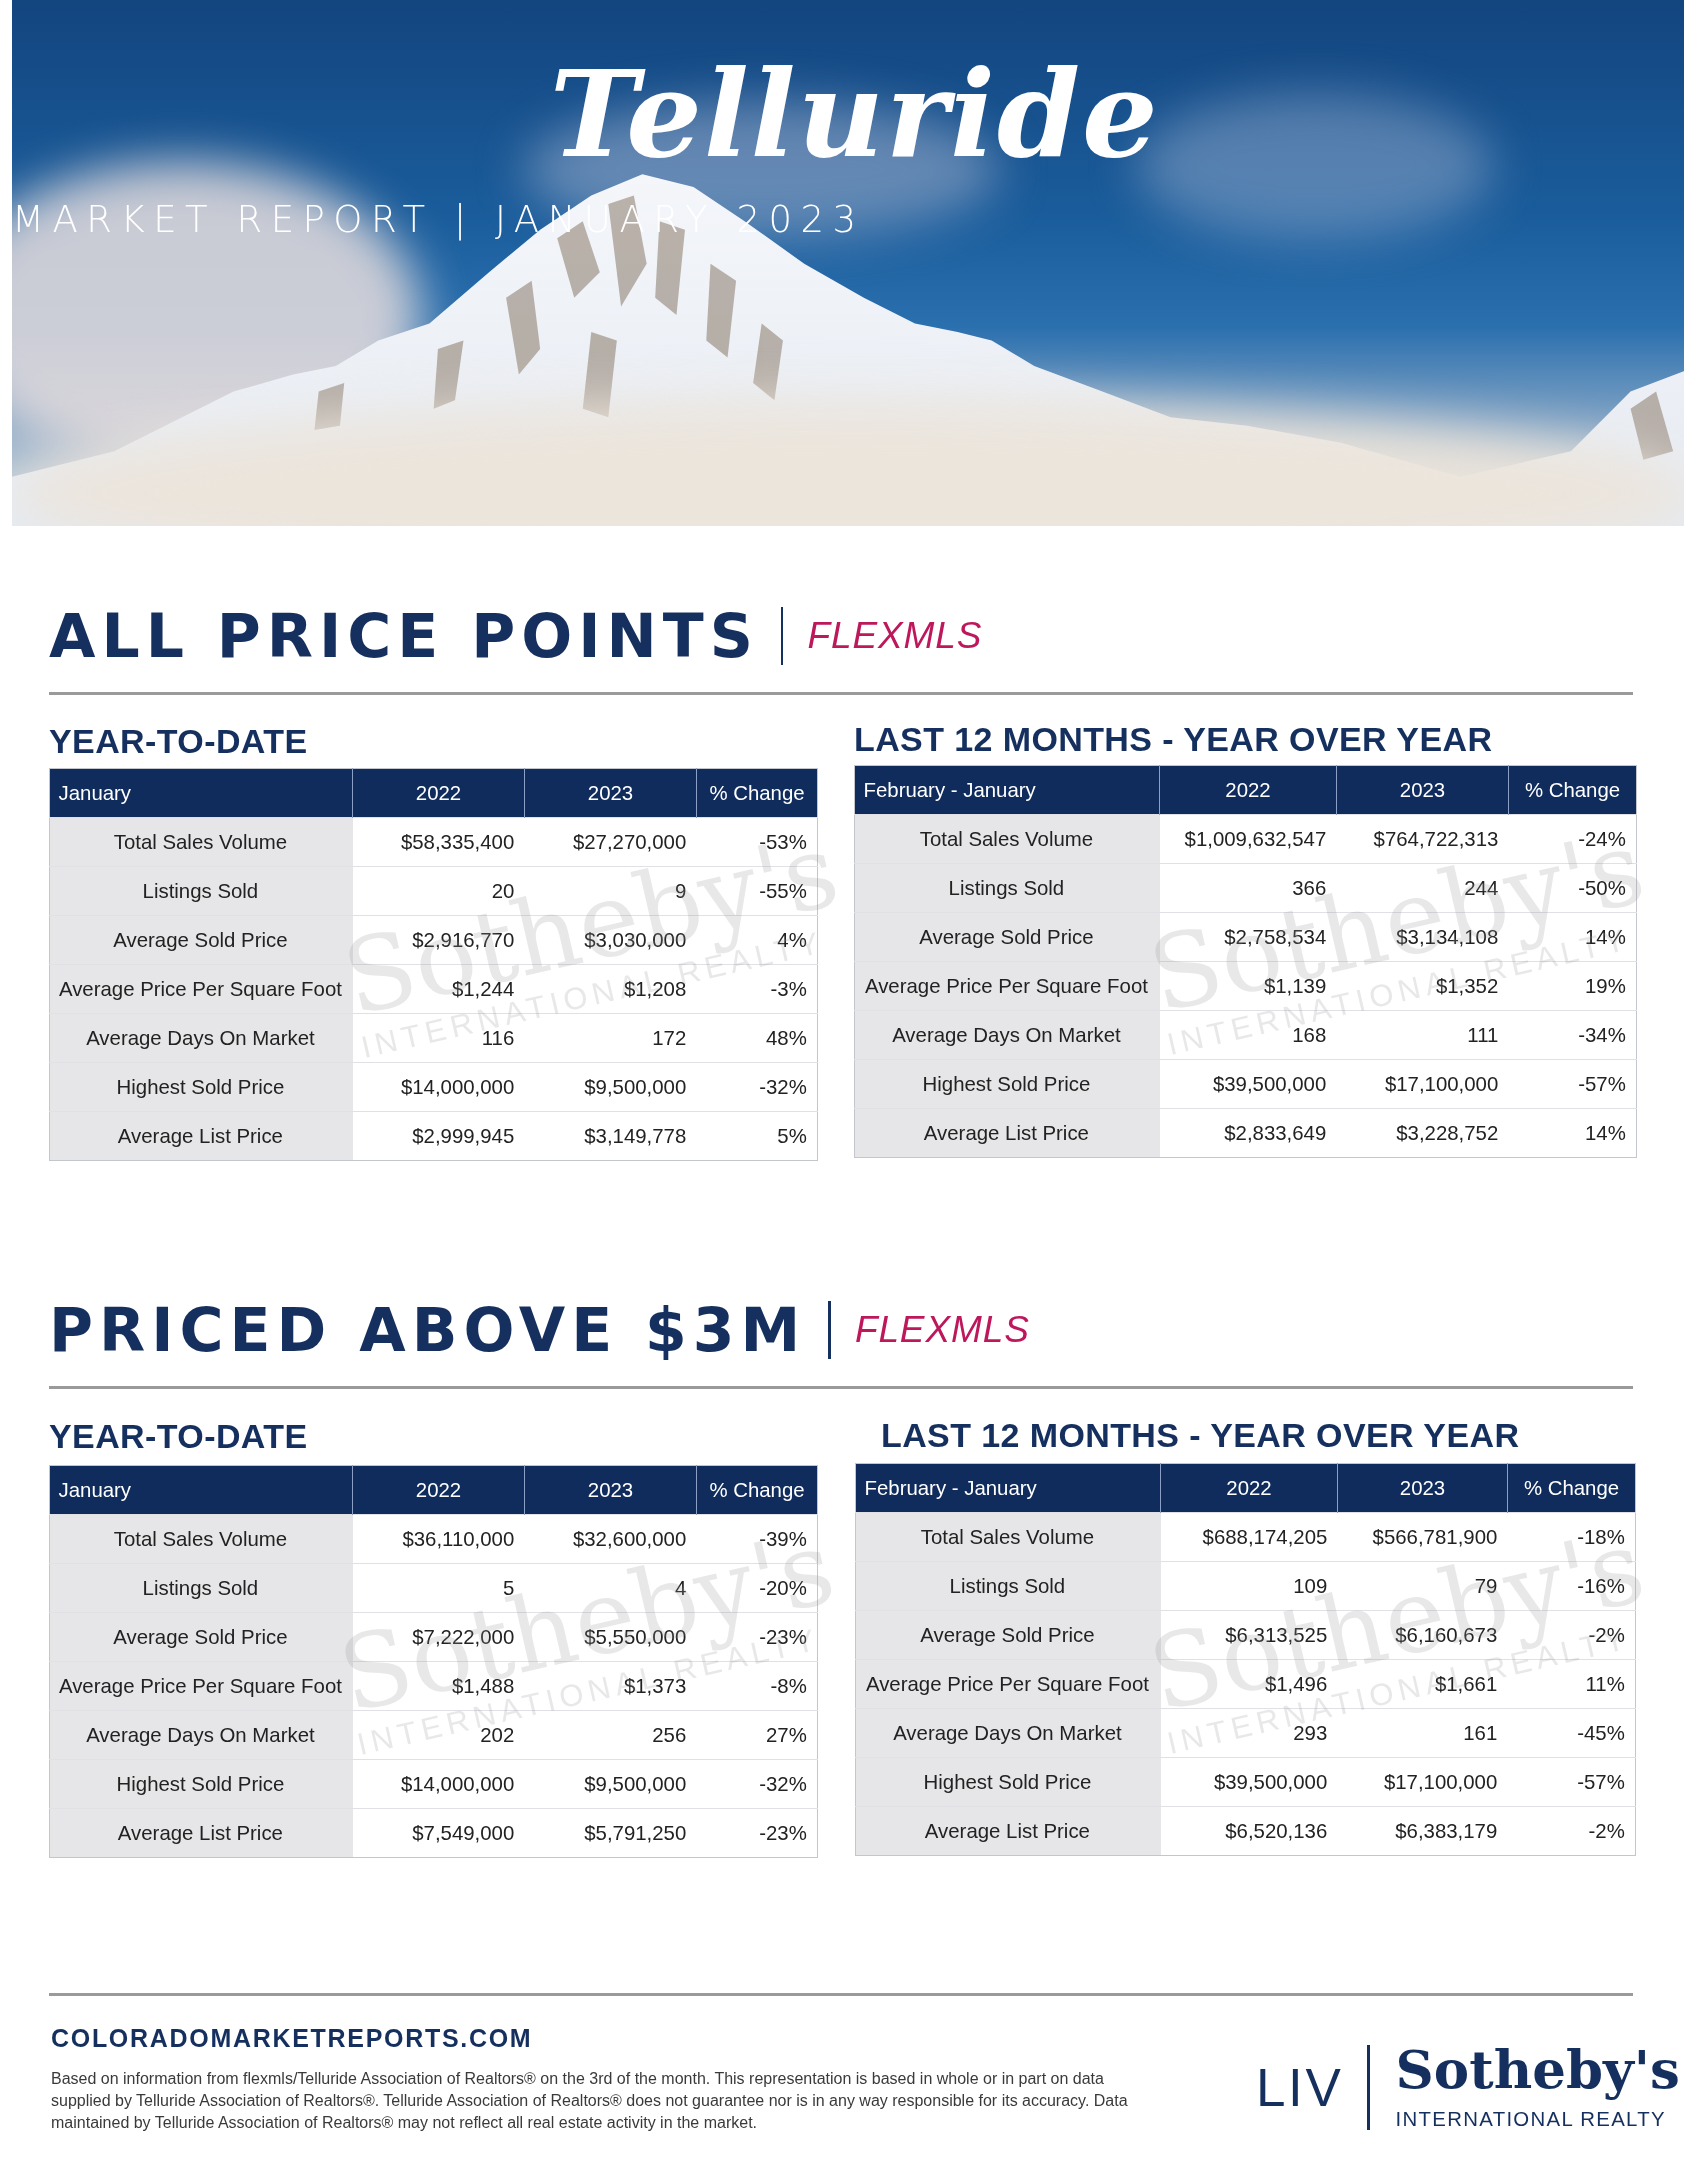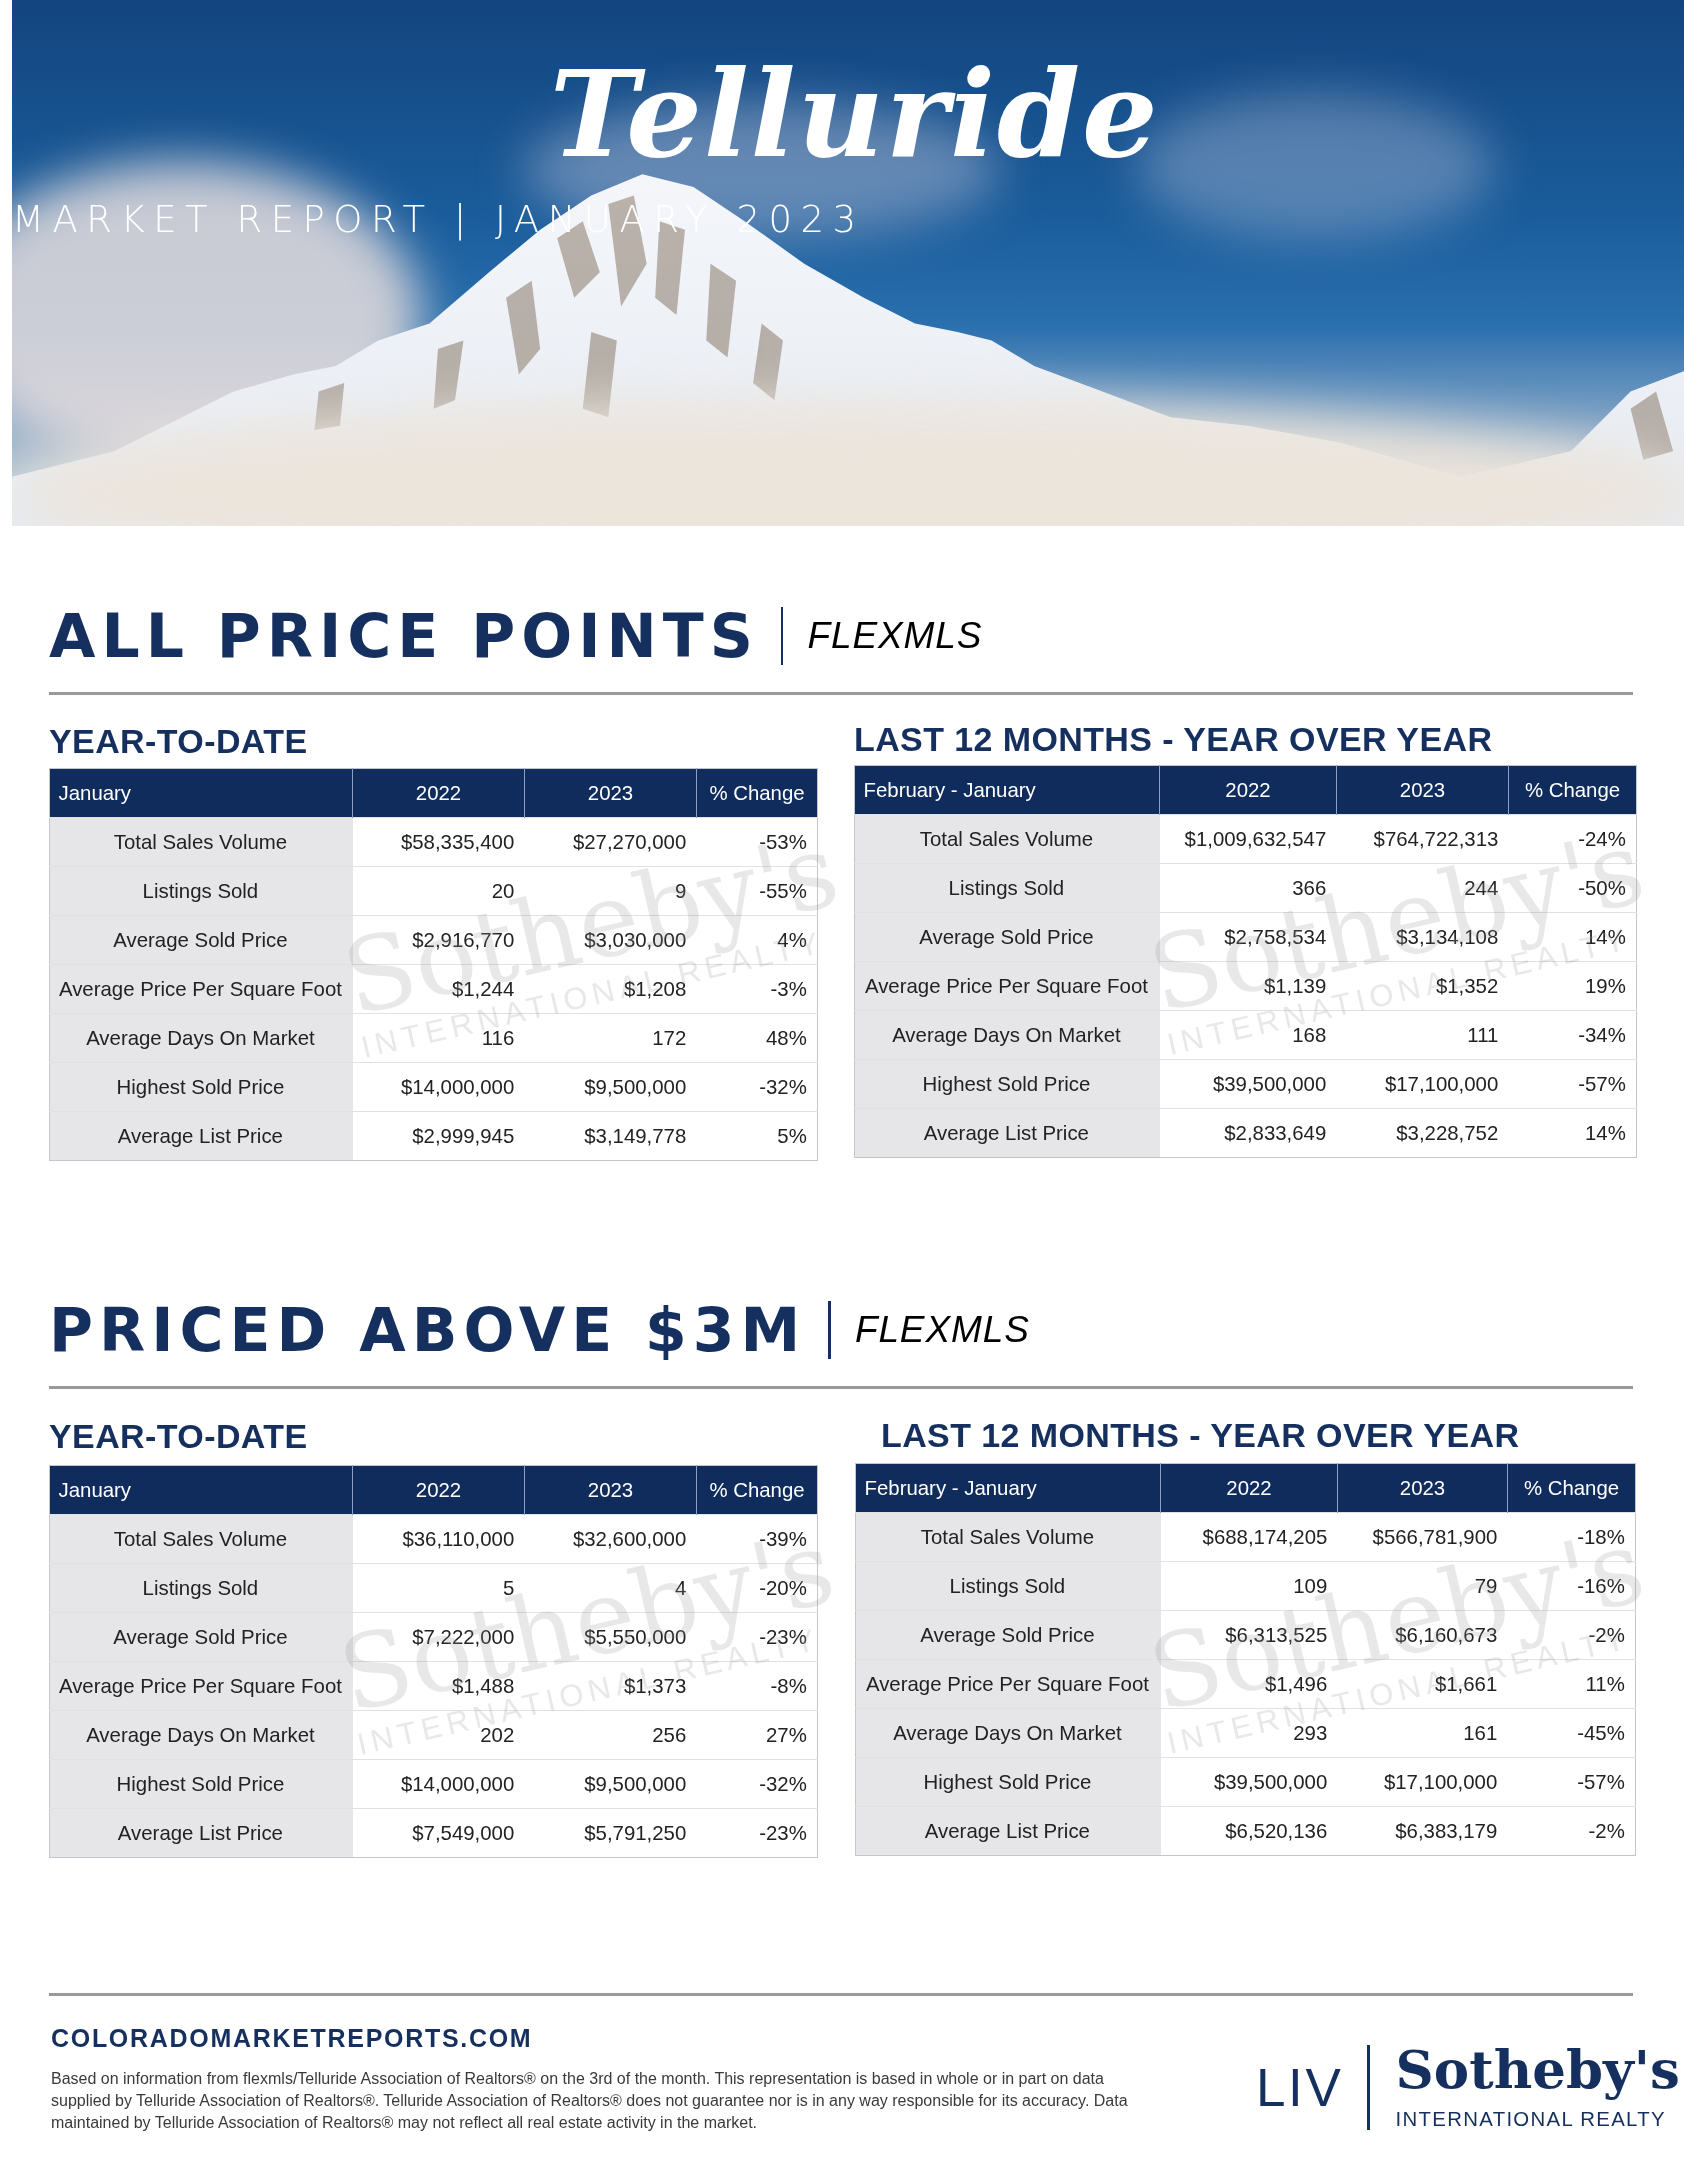--- a/index.html
+++ b/index.html
@@ -30,21 +30,21 @@
     }
 
     
     .section-head { position: absolute; left: 49px; display: flex; align-items: center; }
     .section-title {
       font-family: "DejaVu Sans", sans-serif; font-weight: bold; font-size: 60px;
       color: #15305e; letter-spacing: 6px; text-align: center;
     }
     .section-divider { width: 2.6px; height: 58px; background: #15305e; margin: 0 24px 0 22px; }
     .section-source {
-      font-family: "Liberation Sans", sans-serif; font-style: italic; font-size: 37px; color: #000000;
+      font-family: "Liberation Sans", sans-serif; font-style: italic; font-size: 37px; color: #be185d;
       letter-spacing: 0.9px;
     }
     .rule { position: absolute; left: 49px; width: 1584px; height: 2.6px; background: #9a9a9a; }
 
     .sub-title {
       position: absolute; font-family: "Liberation Sans", sans-serif; font-weight: bold;
       font-size: 34px; color: #15305e; letter-spacing: 0.4px;
     }
 
     

